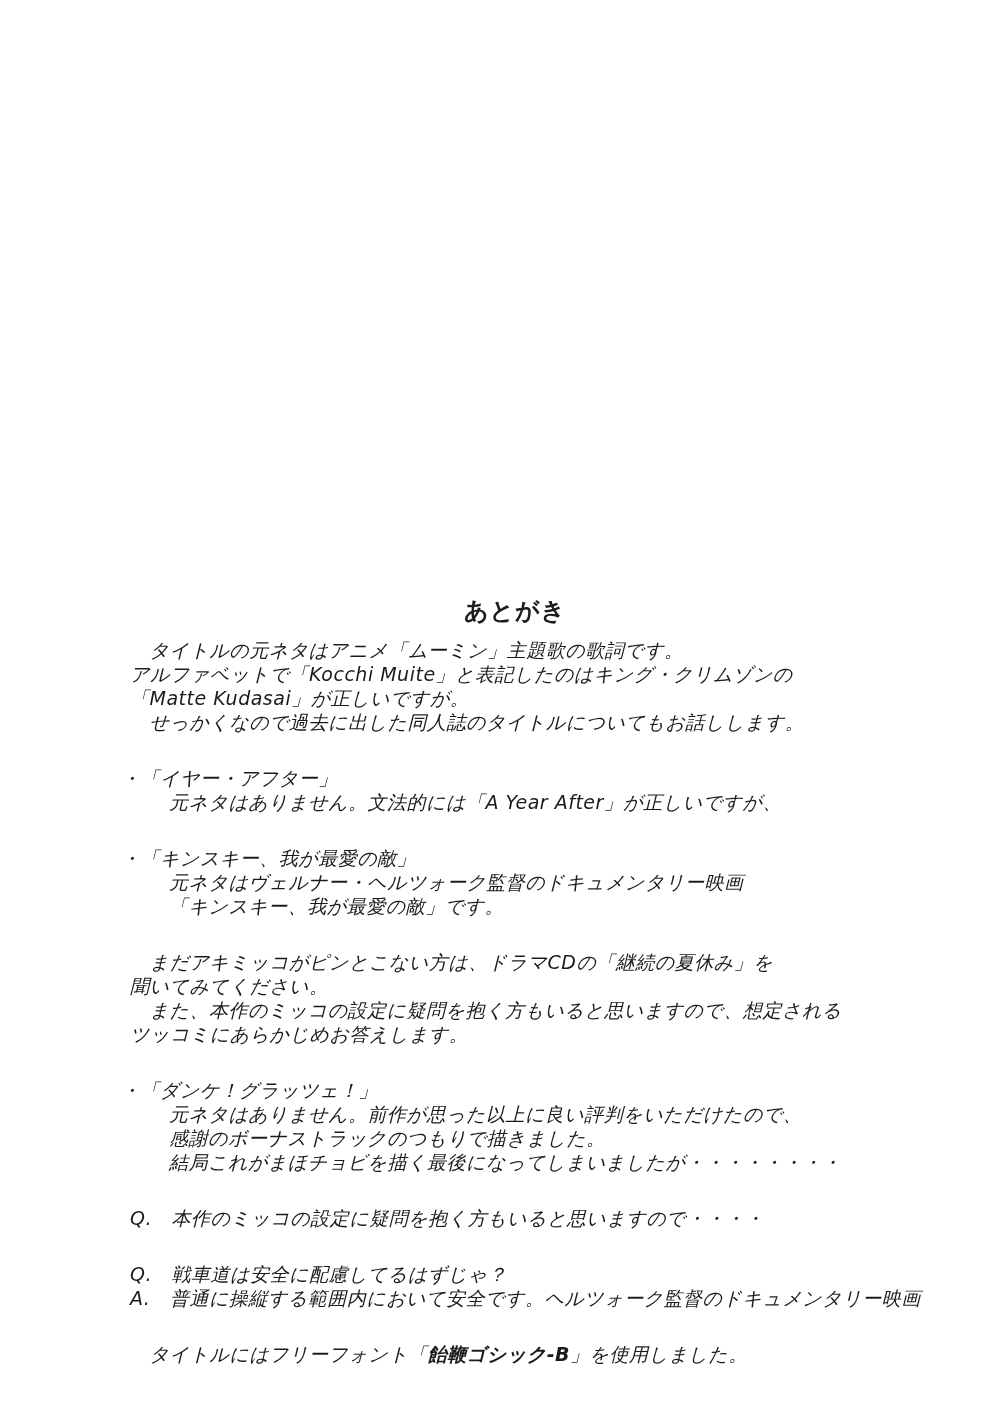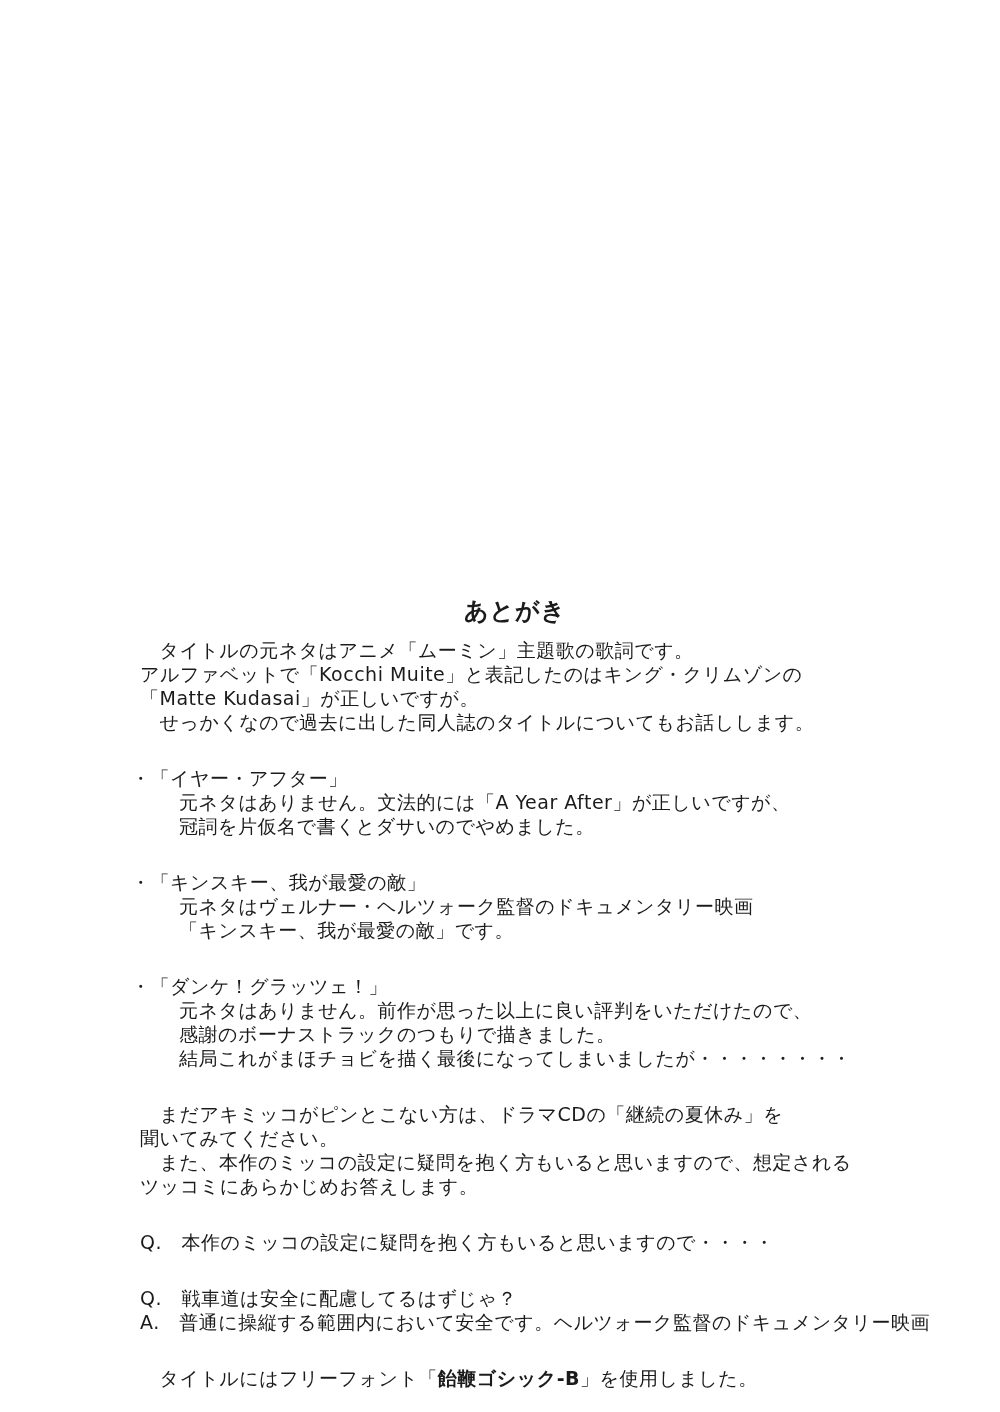--- a/index.html
+++ b/index.html
@@ -23,23 +23,24 @@
     width: 100%;
     margin: 15px;
     text-align: center;
     font-size: 24px;
     font-weight: bold;
     letter-spacing: 1px;
     font-family: Liberation Serif, serif;
   }
   .body-text {
     position: absolute;
-    left: 140px;
+    left: 130px;
     top: 638px;
     width: 800px;
+    font-style: italic;
   }
   .line {
     white-space: pre;
     font-size: 19px;
     line-height: 24px;
     height: 24px;
     letter-spacing: 0.5px;
   }
   .block + .block {
     margin-top: 32px;
@@ -63,41 +64,40 @@
     <div class="block">
       <div class="line">　タイトルの元ネタはアニメ「ムーミン」主題歌の歌詞です。</div>
       <div class="line">アルファベットで「Kocchi Muite」と表記したのはキング・クリムゾンの</div>
       <div class="line">「Matte Kudasai」が正しいですが。</div>
       <div class="line">　せっかくなので過去に出した同人誌のタイトルについてもお話しします。</div>
     </div>
 
     <div class="block">
       <div class="line bullet">・「イヤー・アフター」</div>
       <div class="line">　　元ネタはありません。文法的には「A Year After」が正しいですが、</div>
-      <div class="line">　　冠詞を片仮名で書くとダサいのでやめました。</div>
     </div>
 
     <div class="block">
       <div class="line bullet">・「キンスキー、我が最愛の敵」</div>
       <div class="line">　　元ネタはヴェルナー・ヘルツォーク監督のドキュメンタリー映画</div>
       <div class="line">　　「キンスキー、我が最愛の敵」です。</div>
     </div>
 
     <div class="block">
+      <div class="line">　まだアキミッコがピンとこない方は、ドラマCDの「継続の夏休み」を</div>
+      <div class="line">聞いてみてください。</div>
+      <div class="line">　また、本作のミッコの設定に疑問を抱く方もいると思いますので、想定される</div>
+      <div class="line">ツッコミにあらかじめお答えします。</div>
+    </div>
+
+    <div class="block">
       <div class="line bullet">・「ダンケ！グラッツェ！」</div>
       <div class="line">　　元ネタはありません。前作が思った以上に良い評判をいただけたので、</div>
       <div class="line">　　感謝のボーナストラックのつもりで描きました。</div>
       <div class="line">　　結局これがまほチョビを描く最後になってしまいましたが・・・・・・・・</div>
-    </div>
-
-    <div class="block">
-      <div class="line">　まだアキミッコがピンとこない方は、ドラマCDの「継続の夏休み」を</div>
-      <div class="line">聞いてみてください。</div>
-      <div class="line">　また、本作のミッコの設定に疑問を抱く方もいると思いますので、想定される</div>
-      <div class="line">ツッコミにあらかじめお答えします。</div>
     </div>
 
     <div class="block">
       <div class="line">Q.　本作のミッコの設定に疑問を抱く方もいると思いますので・・・・</div>
     </div>
 
     <div class="block">
       <div class="line">Q.　戦車道は安全に配慮してるはずじゃ？</div>
       <div class="line">A.　普通に操縦する範囲内において安全です。ヘルツォーク監督のドキュメンタリー映画</div>
     </div>

